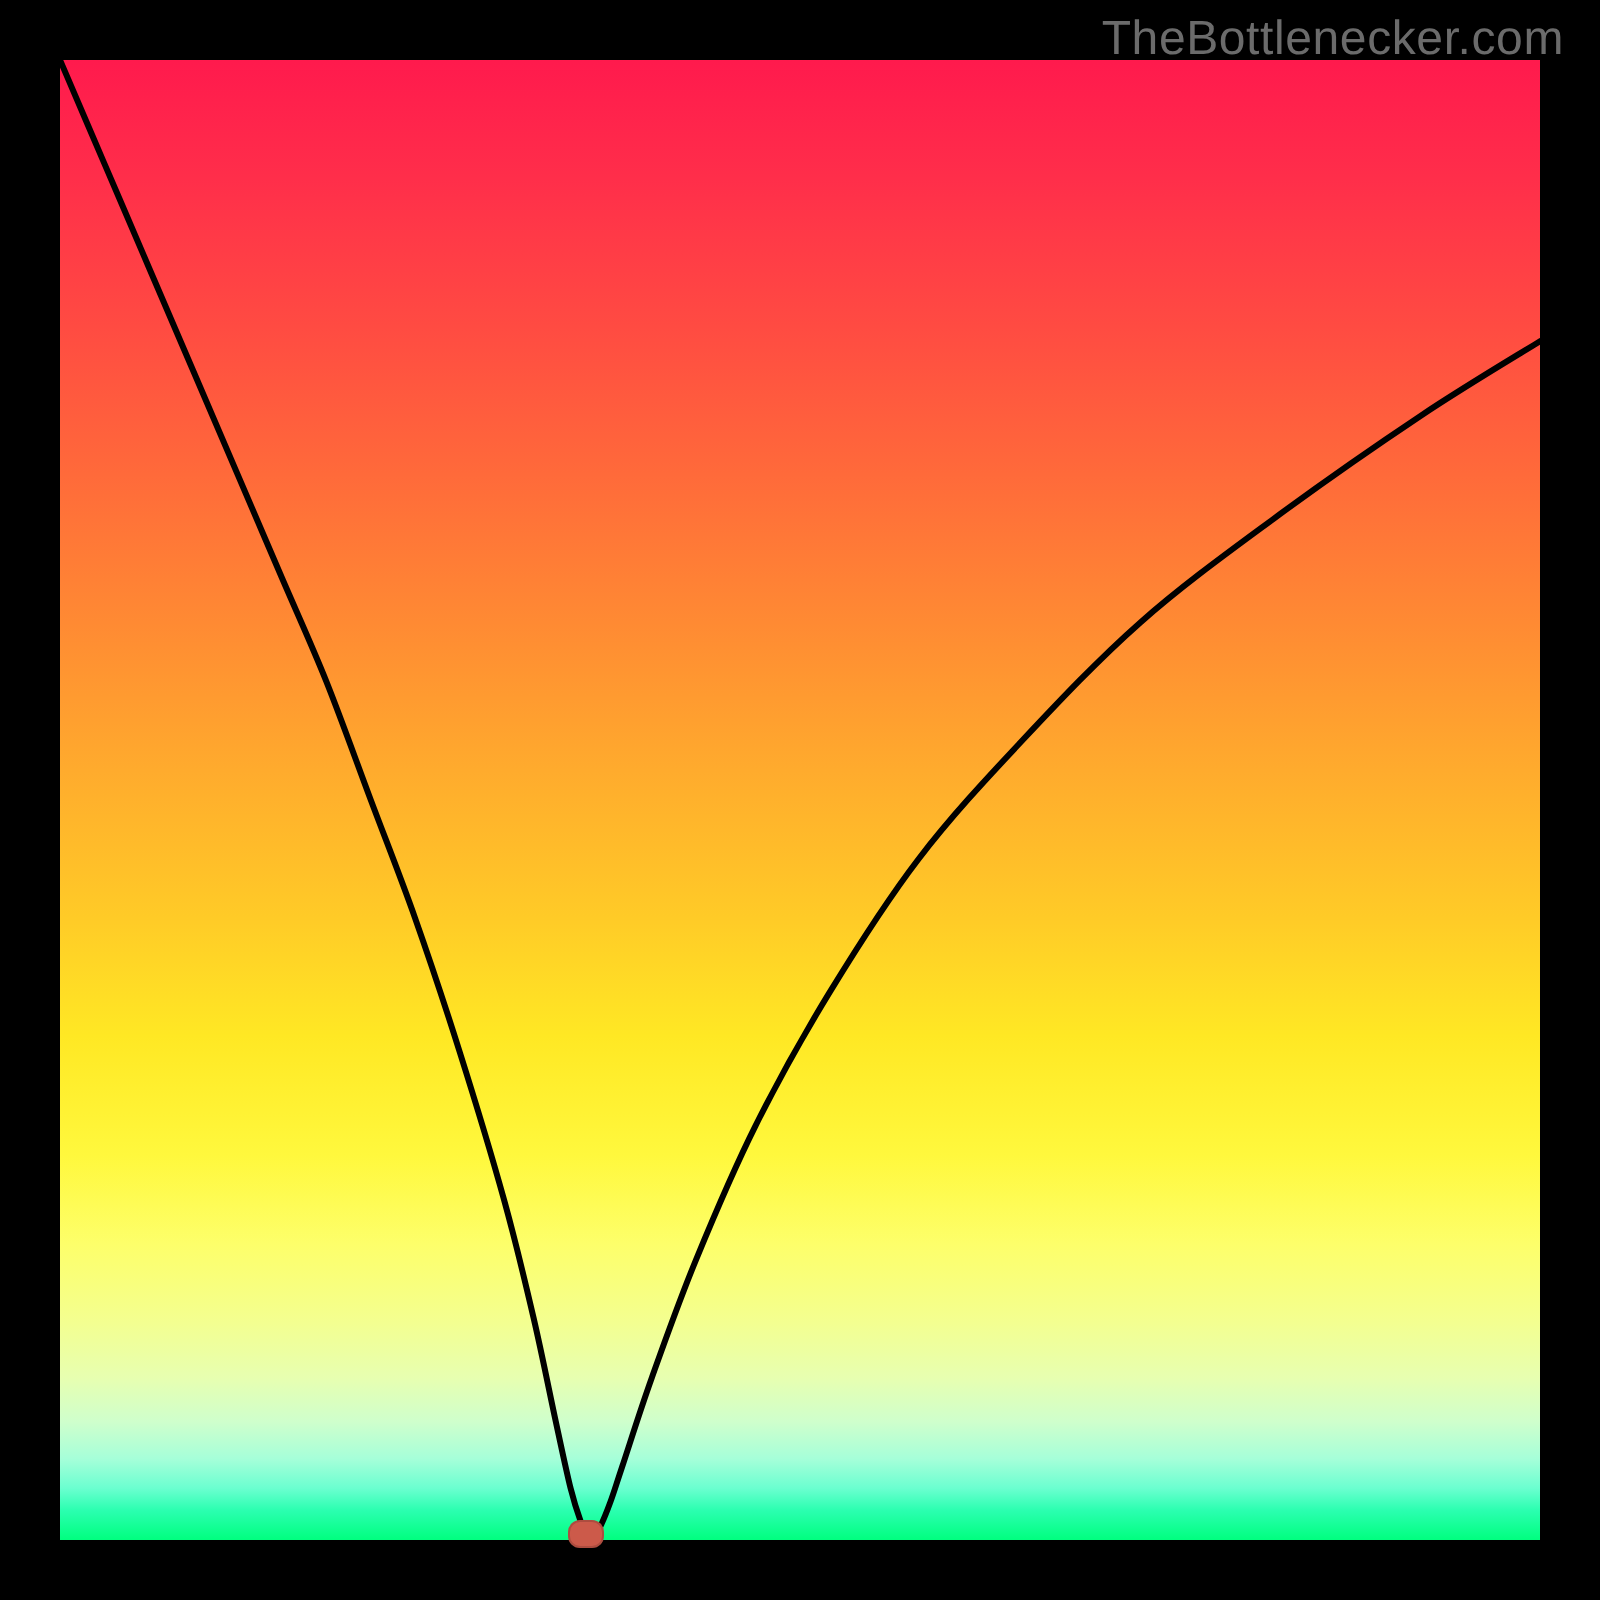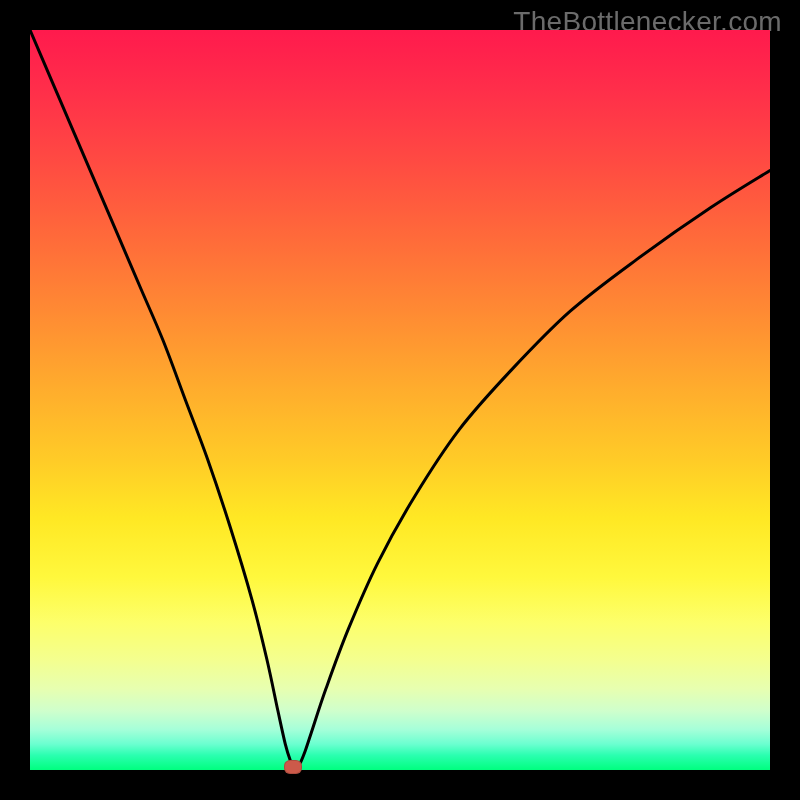--- a/index.html
+++ b/index.html
@@ -44,21 +44,21 @@
       #6bffd0 96.5%,
       #2bffb0 98%,
       #00ff7f 100%
     );
   }
   .attribution {
     position: absolute;
     top: 6px;
     right: 18px;
     color: #6b6b6b;
-    font-size: 28px;
+    font-size: 24px;
     letter-spacing: 0.3px;
   }
   .dot {
     position: absolute;
     width: 18px;
     height: 14px;
     border-radius: 6px;
     background: #cc5a4a;
     box-shadow: 0 0 0 1px rgba(0,0,0,0.15) inset;
     transform: translate(-50%, -50%);

